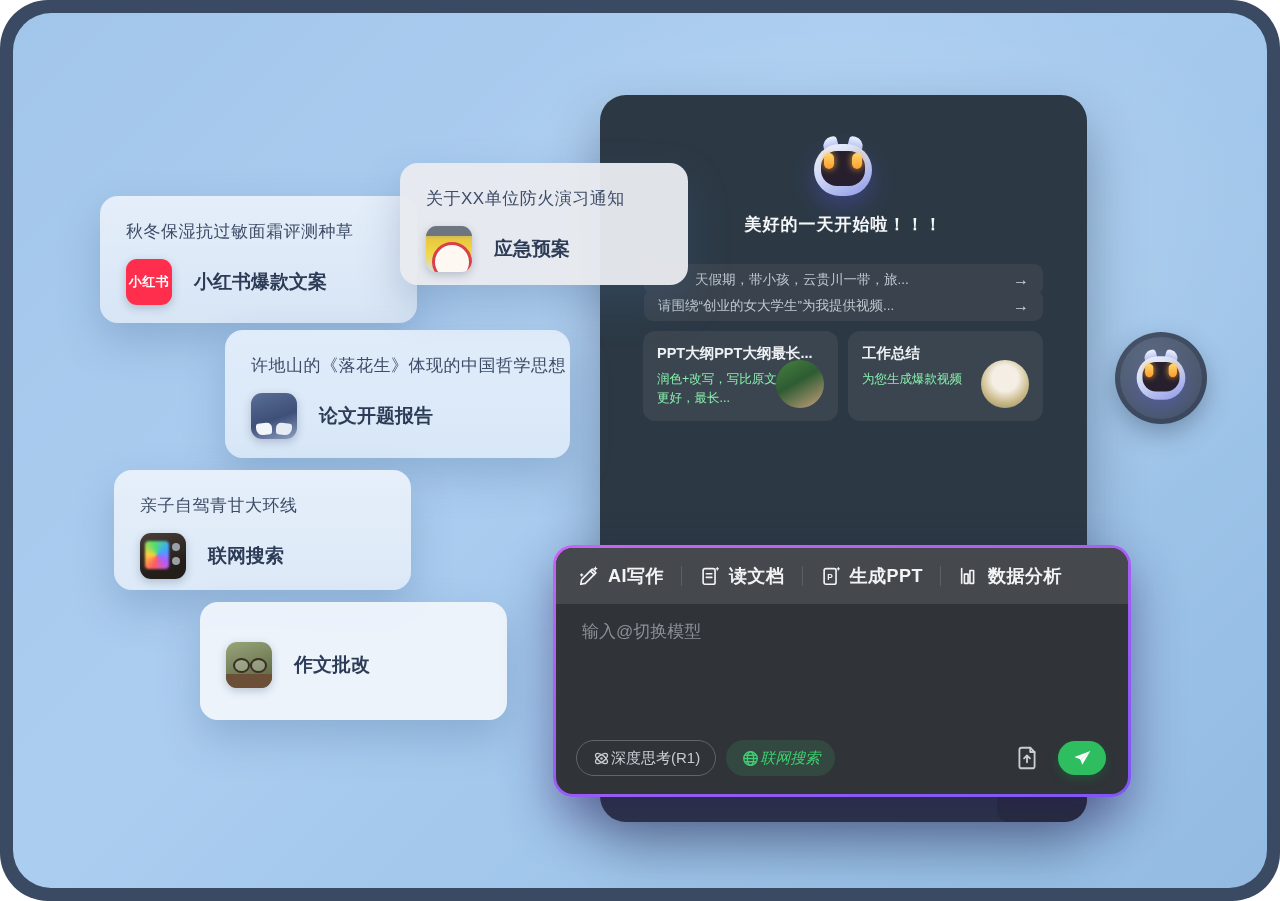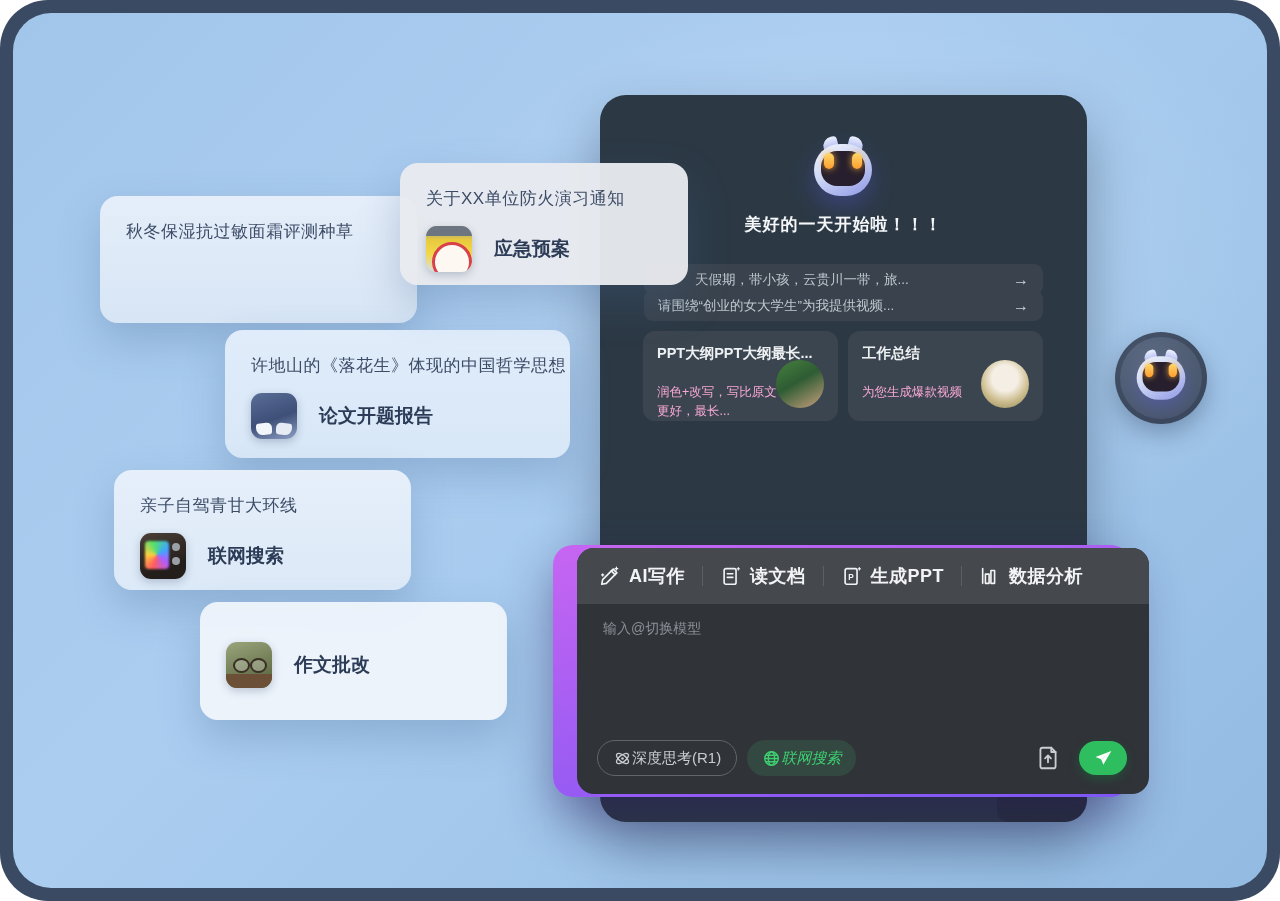--- a/index.html
+++ b/index.html
@@ -64,46 +64,46 @@
   .greeting{position:absolute;left:0;top:118px;width:100%;text-align:center;color:#f4f6f8;
          font-size:17px;font-weight:700;letter-spacing:1px;}
   .sugg{position:absolute;left:44px;width:399px;height:31px;background:#3a434d;border-radius:9px;
         display:flex;align-items:center;padding:0 14px;box-sizing:border-box;}
   .sugg .txt{font-size:13.5px;color:#bfc8cf;white-space:nowrap;overflow:hidden;flex:1;}
   .sugg .txt.clipped{margin-left:37px;}
   .sugg .arr{color:#ccd4da;font-size:16px;margin-left:8px;}
   .pcard{position:absolute;top:236px;width:195px;height:90px;background:#3b454f;border-radius:12px;
          padding:13px 14px;box-sizing:border-box;}
   .pcard .pt{font-size:14.5px;font-weight:700;color:#eef1f3;white-space:nowrap;overflow:hidden;}
-  .pcard .pd{font-size:12.5px;color:#f9a8d4;line-height:1.55;margin-top:20px;width:122px;}
+  .pcard .pd{font-size:12.5px;color:#86efac;line-height:1.55;margin-top:7px;width:122px;}
   .pavatar{position:absolute;right:14px;bottom:13px;width:48px;height:48px;border-radius:50%;}
   .pavatar.plant{background:linear-gradient(150deg,#47813f 0%,#2e5c33 45%,#c9a07e 100%);}
   .pavatar.baby{background:radial-gradient(circle at 50% 38%,#f4eee4 34%,#cdbd8e 62%,#8a7f52);}
 
   
   .robot-btn{position:absolute;left:1102px;top:319px;width:92px;height:92px;border-radius:50%;z-index:20;
          background:radial-gradient(circle at 38% 30%,#5c6a82,#43506300 72%),#45526600;
          background-color:#4a576c;box-shadow:inset 0 0 0 5px rgba(35,45,62,.35),0 10px 24px rgba(40,55,80,.35);
          display:flex;align-items:center;justify-content:center;}
   .robot-btn .mascot{transform:scale(.84);}
 
   
   .composer{position:absolute;left:540px;top:532px;width:578px;height:252px;border-radius:20px;z-index:40;
         background:linear-gradient(165deg,#c765f2 0%,#a05df3 50%,#7d57f4 100%);padding:3px;box-sizing:border-box;
         box-shadow:0 22px 50px rgba(40,25,90,.45);}
   .composer .inner{width:100%;height:100%;border-radius:17px;background:#303338;overflow:hidden;
-        display:flex;flex-direction:column;margin-left:21px;}
+        display:flex;flex-direction:column;}
   .tabbar{height:56px;background:#45484d;display:flex;align-items:center;padding:0 22px;flex:0 0 auto;}
   .tab{display:flex;align-items:center;gap:8px;cursor:pointer;}
   .tab .tl{font-size:18px;font-weight:700;color:#f2f3f5;letter-spacing:.5px;white-space:nowrap;}
   .tab svg{display:block;}
   .tdiv{width:1px;height:20px;background:#5c6066;margin:0 17px;}
   .cbody{position:relative;flex:1;}
   .cinput{position:absolute;left:24px;top:14px;right:24px;height:100px;background:transparent;border:none;
-        outline:none;resize:none;font-family:"Liberation Sans",sans-serif;font-size:14px;color:#d8dde2;}
+        outline:none;resize:none;font-family:"Liberation Sans",sans-serif;font-size:17px;color:#d8dde2;}
   .cinput::placeholder{color:#8a9097;}
   .brow{position:absolute;left:20px;right:22px;bottom:18px;display:flex;align-items:center;}
   .pill{height:36px;border-radius:18px;display:flex;align-items:center;padding:0 15px;gap:0;box-sizing:border-box;}
   .pill.outline{border:1px solid #61666c;color:#c7ccd2;}
   .pill.green{background:rgba(62,205,110,.14);color:#3ecf70;margin-left:10px;font-style:italic;}
   .pill span{font-size:15px;white-space:nowrap;}
   .spacer{flex:1;}
   .upload{width:26px;height:26px;margin-right:18px;cursor:pointer;}
   .send{width:48px;height:34px;border-radius:17px;background:#2fbe5f;display:flex;align-items:center;
         justify-content:center;cursor:pointer;box-shadow:0 4px 10px rgba(20,120,60,.4);}
@@ -144,20 +144,26 @@
         <div class="pt">工作总结</div>
         <div class="pd">为您生成爆款视频</div>
         <div class="pavatar baby"></div>
       </div>
 
       <div class="notch"></div>
     </div>
 
     <div class="ucard bg-blue1" style="left:87px;top:183px;width:317px;height:127px;">
       <div class="title">秋冬保湿抗过敏面霜评测种草</div>
+      <div class="row">
+        <div class="thumb xhs">
+            <span>小红书</span>
+          </div>
+        <div class="label">小红书爆款文案</div>
+      </div>
     </div>
 
     <div class="ucard bg-gray" style="left:387px;top:150px;width:288px;height:122px;z-index:31;">
       <div class="title">关于XX单位防火演习通知</div>
       <div class="row">
         <div class="thumb thumb-ship">
           <div class="deck"></div>
             <div class="clock"></div>
         </div>
         <div class="label">应急预案</div>

